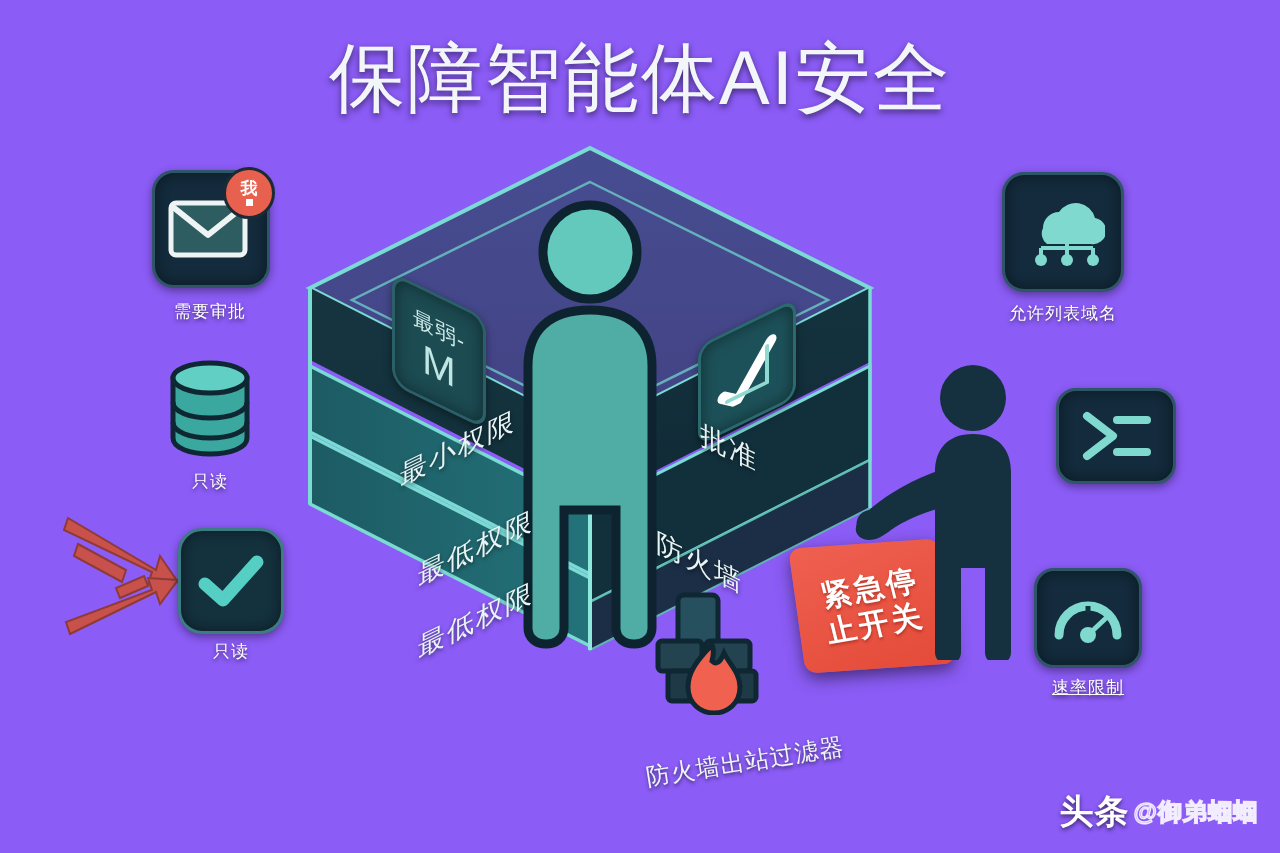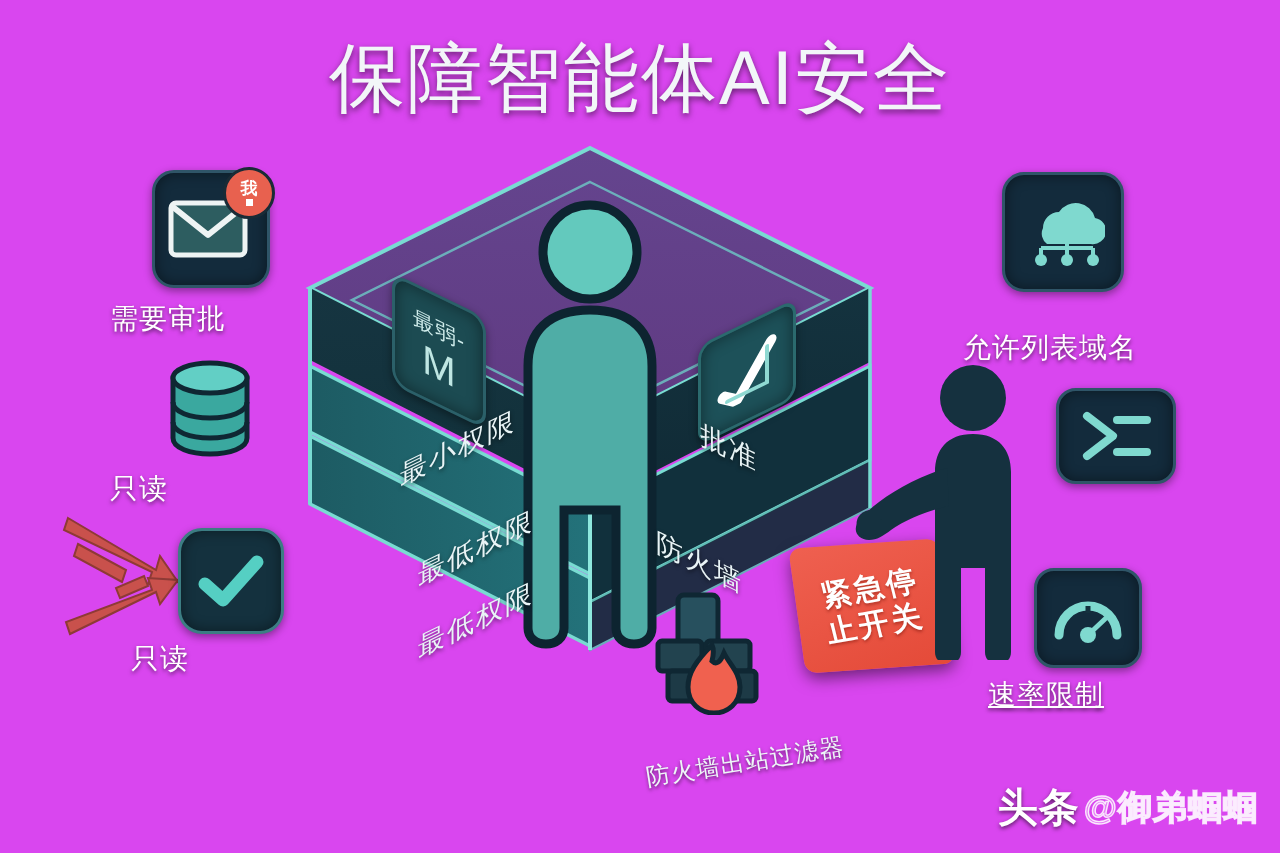--- a/index.html
+++ b/index.html
@@ -4,21 +4,21 @@
 <style>
   html, body {
     margin: 0;
     padding: 0;
     background: #0e2130;
   }
   #stage {
     position: relative;
     width: 1280px;
     height: 853px;
-    background: #d946ef;
+    background: #8b5cf6;
     overflow: hidden;
     font-family: "Liberation Sans", "DejaVu Sans", sans-serif;
     user-select: none;
   }
 
   
   .title {
     position: absolute;
     top: 38px;
     left: 0;
@@ -29,22 +29,23 @@
     letter-spacing: 2px;
     color: #f2f6f8;
     font-weight: 500;
     text-shadow: 0 3px 6px rgba(0,0,0,.55);
     white-space: nowrap;
   }
 
   
   .side-label {
     position: absolute;
+    text-align: center;
     color: #ffffff;
-    font-size: 28px;
+    font-size: 17px;
     letter-spacing: 1px;
     text-shadow: 0 2px 4px rgba(0,0,0,.6);
     white-space: nowrap;
   }
 
   
   .tile {
     position: absolute;
     border-radius: 22px;
     background: #132b3c;
@@ -128,28 +129,28 @@
   .watermark {
     position: absolute;
     right: 22px;
     bottom: 18px;
     display: flex;
     align-items: center;
     gap: 4px;
   }
   .wm-brand {
     color: #ffffff;
-    font-size: 40px;
+    font-size: 34px;
     font-weight: 700;
     letter-spacing: 1px;
     text-shadow: 0 2px 4px rgba(0,0,0,.6);
   }
   .wm-user {
     color: rgba(255,255,255,.30);
-    font-size: 34px;
+    font-size: 24px;
     font-weight: 700;
     letter-spacing: 1px;
     -webkit-text-stroke: 1.4px rgba(255,255,255,.85);
   }
 </style>
 </head>
 <body>
 
 <div id="stage">
 
@@ -333,21 +334,21 @@
         <line x1="20" y1="52" x2="72" y2="52" stroke="#7fd9cf" stroke-width="4"></line>
         <line x1="20" y1="52" x2="20" y2="60" stroke="#7fd9cf" stroke-width="4"></line>
         <line x1="46" y1="52" x2="46" y2="60" stroke="#7fd9cf" stroke-width="4"></line>
         <line x1="72" y1="52" x2="72" y2="60" stroke="#7fd9cf" stroke-width="4"></line>
         <circle cx="20" cy="64" r="6" fill="#7fd9cf"></circle>
         <circle cx="46" cy="64" r="6" fill="#7fd9cf"></circle>
         <circle cx="72" cy="64" r="6" fill="#7fd9cf"></circle>
       </svg>
     </div>
   </div>
-  <div class="side-label" style="left:963px; top:302px; width:200px;margin-top:27px;">允许列表域名</div>
+  <div class="side-label" style="left:963px; top:302px; width:200px;">允许列表域名</div>
 
   <div class="tile" style="left:1056px; top:388px; width:120px; height:96px; border-radius:20px;">
     <div class="tile-inner">
       <svg width="78" height="56" viewBox="0 0 78 56">
         <polyline points="10,8 36,28 10,48" fill="none" stroke="#7fd9cf" stroke-width="8" stroke-linecap="round" stroke-linejoin="round"></polyline>
         <line x1="40" y1="12" x2="70" y2="12" stroke="#7fd9cf" stroke-width="8" stroke-linecap="round"></line>
         <line x1="40" y1="44" x2="70" y2="44" stroke="#7fd9cf" stroke-width="8" stroke-linecap="round"></line>
       </svg>
     </div>
   </div>

